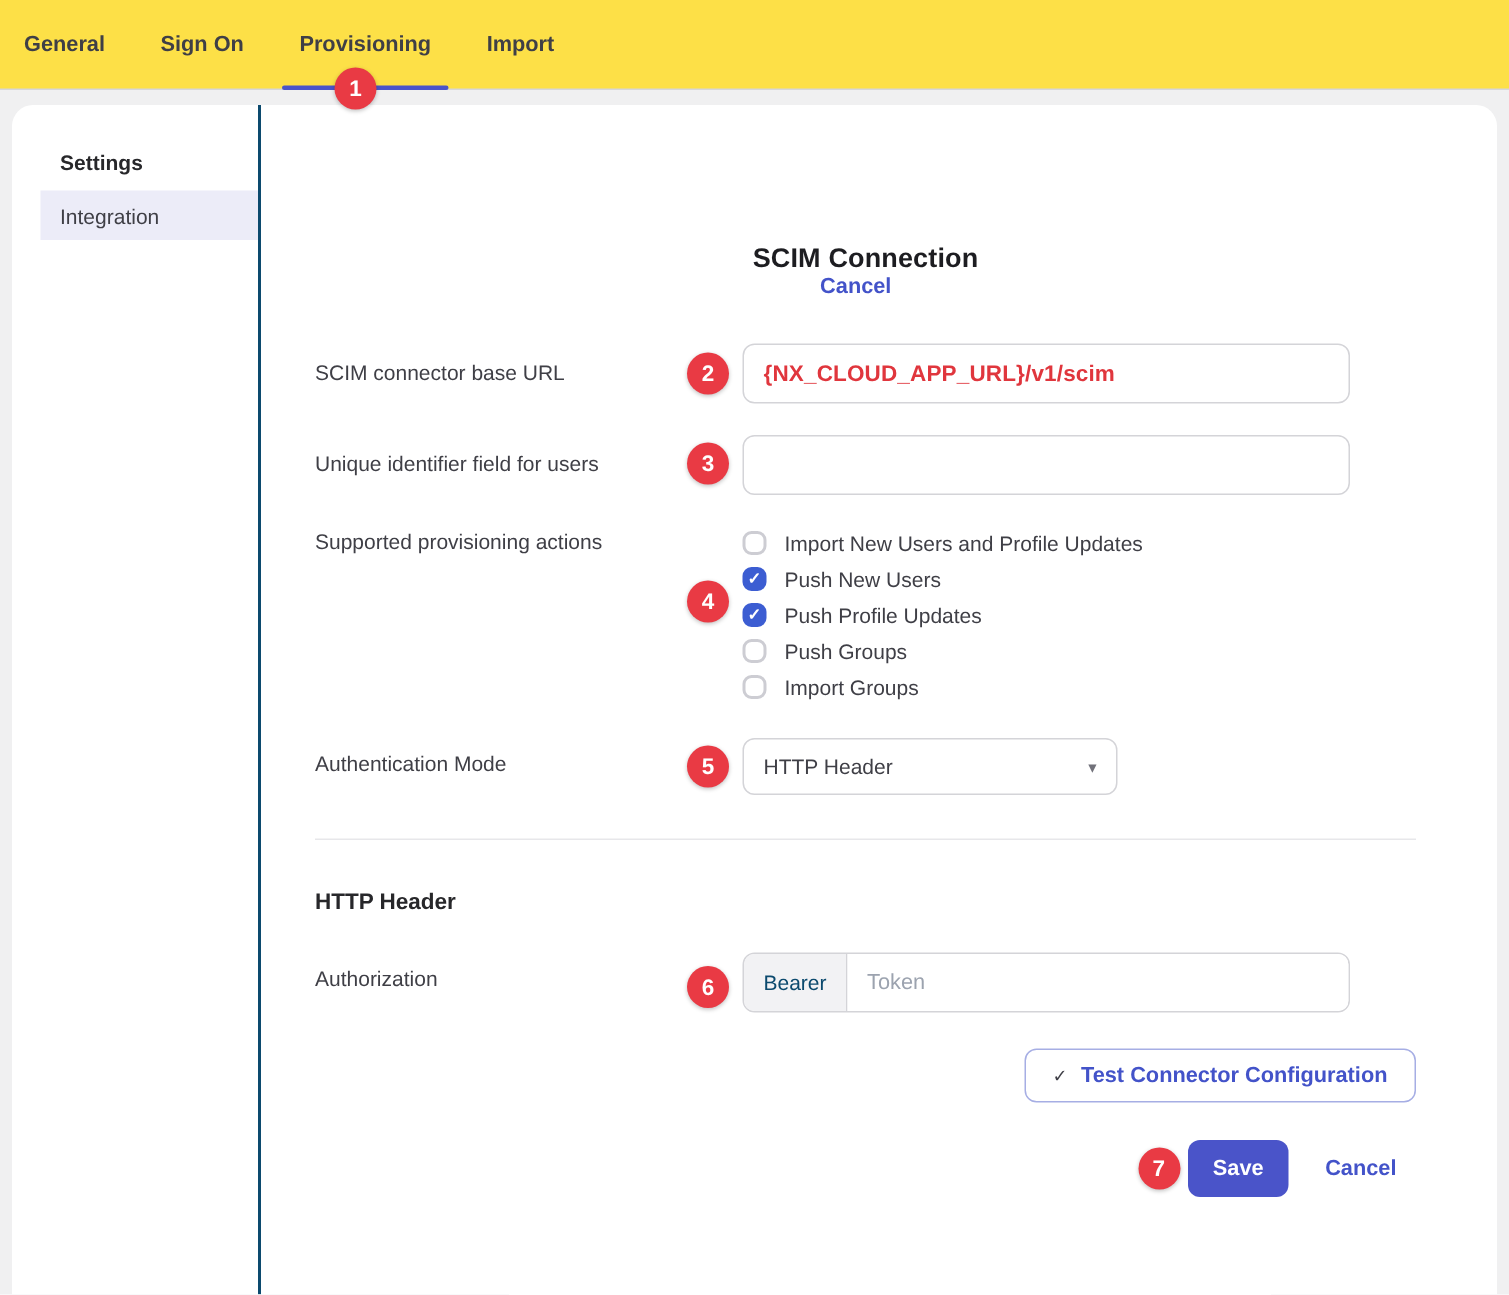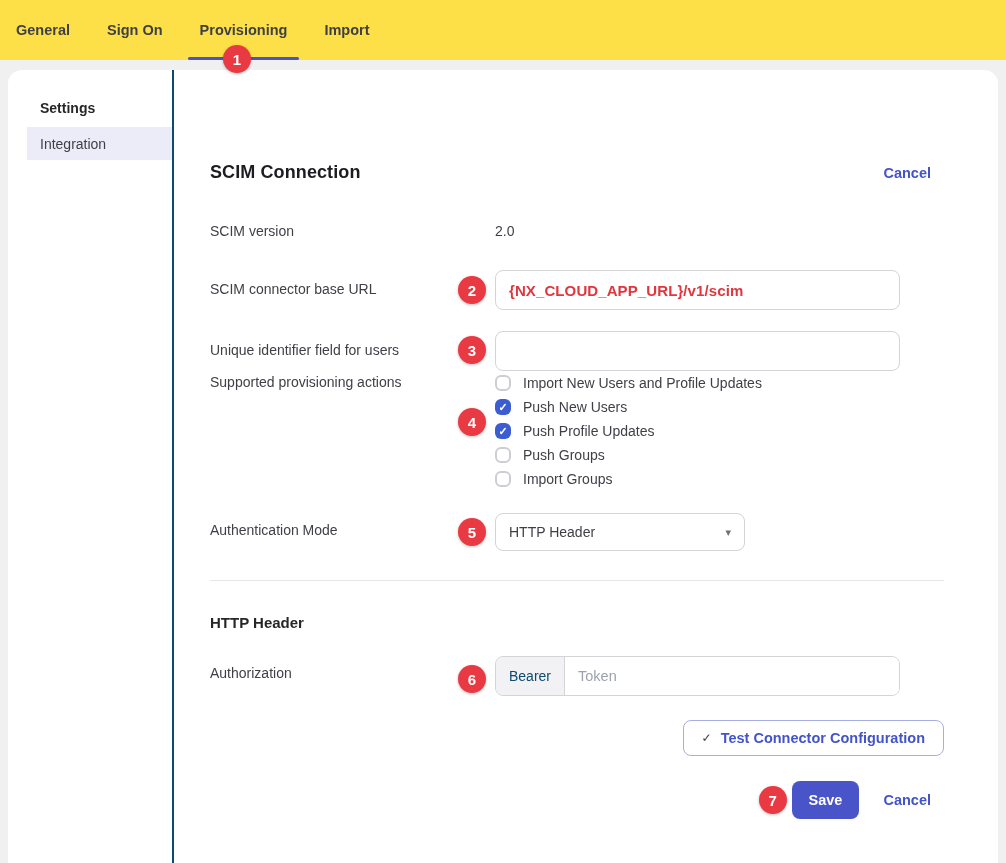--- a/index.html
+++ b/index.html
@@ -97,20 +97,21 @@
 
   
   .main {
     flex:1;
     padding:92px 54px 30px 36px;
   }
   .heading-row {
     display:flex;
     justify-content:space-between;
     align-items:center;
+    flex-direction:column;
   }
   .heading-row h1 {
     font-size:18px;
     font-weight:600;
     color:#1d1d21;
     letter-spacing:.1px;
   }
   .link {
     color:#4353c9;
     font-size:14.5px;
@@ -126,21 +127,21 @@
     flex-shrink:0;
     font-size:14px;
     color:#3f3f46;
     line-height:17px;
   }
   .row-value { font-size:14px; color:#3f3f46; }
 
   .row-version { margin-top:40px; }
   .row-baseurl { margin-top:30px; }
   .row-uniqueid { margin-top:21px; }
-  .row-actions { }
+  .row-actions { margin-top:20px; }
   .row-authmode { margin-top:22px; }
   .row-authorization { margin-top:25px; }
 
   .pad-label { padding-top:11px; }
   .pad-label-sm { padding-top:9px; }
   .pad-label-xs { padding-top:3px; }
 
   .text-input {
     width:405px;
     height:40px;
@@ -328,24 +329,20 @@
     <div class="sidebar-item active">Integration</div>
   </div>
 
   <div class="main">
 
     <div class="heading-row">
       <h1>SCIM Connection</h1>
       <a class="link">Cancel</a>
     </div>
 
-    <div class="form-row row-version">
-      <div class="row-label">SCIM version</div>
-      <div class="row-value">2.0</div>
-    </div>
 
     <div class="form-row row-baseurl">
       <div class="row-label pad-label">SCIM connector base URL</div>
       <div class="badge abs field-badge">2</div>
       <input class="text-input annotated" type="text" value="{NX_CLOUD_APP_URL}/v1/scim" style="">
     </div>
 
     <div class="form-row row-uniqueid">
       <div class="row-label pad-label">Unique identifier field for users</div>
       <div class="badge abs field-badge">3</div>

